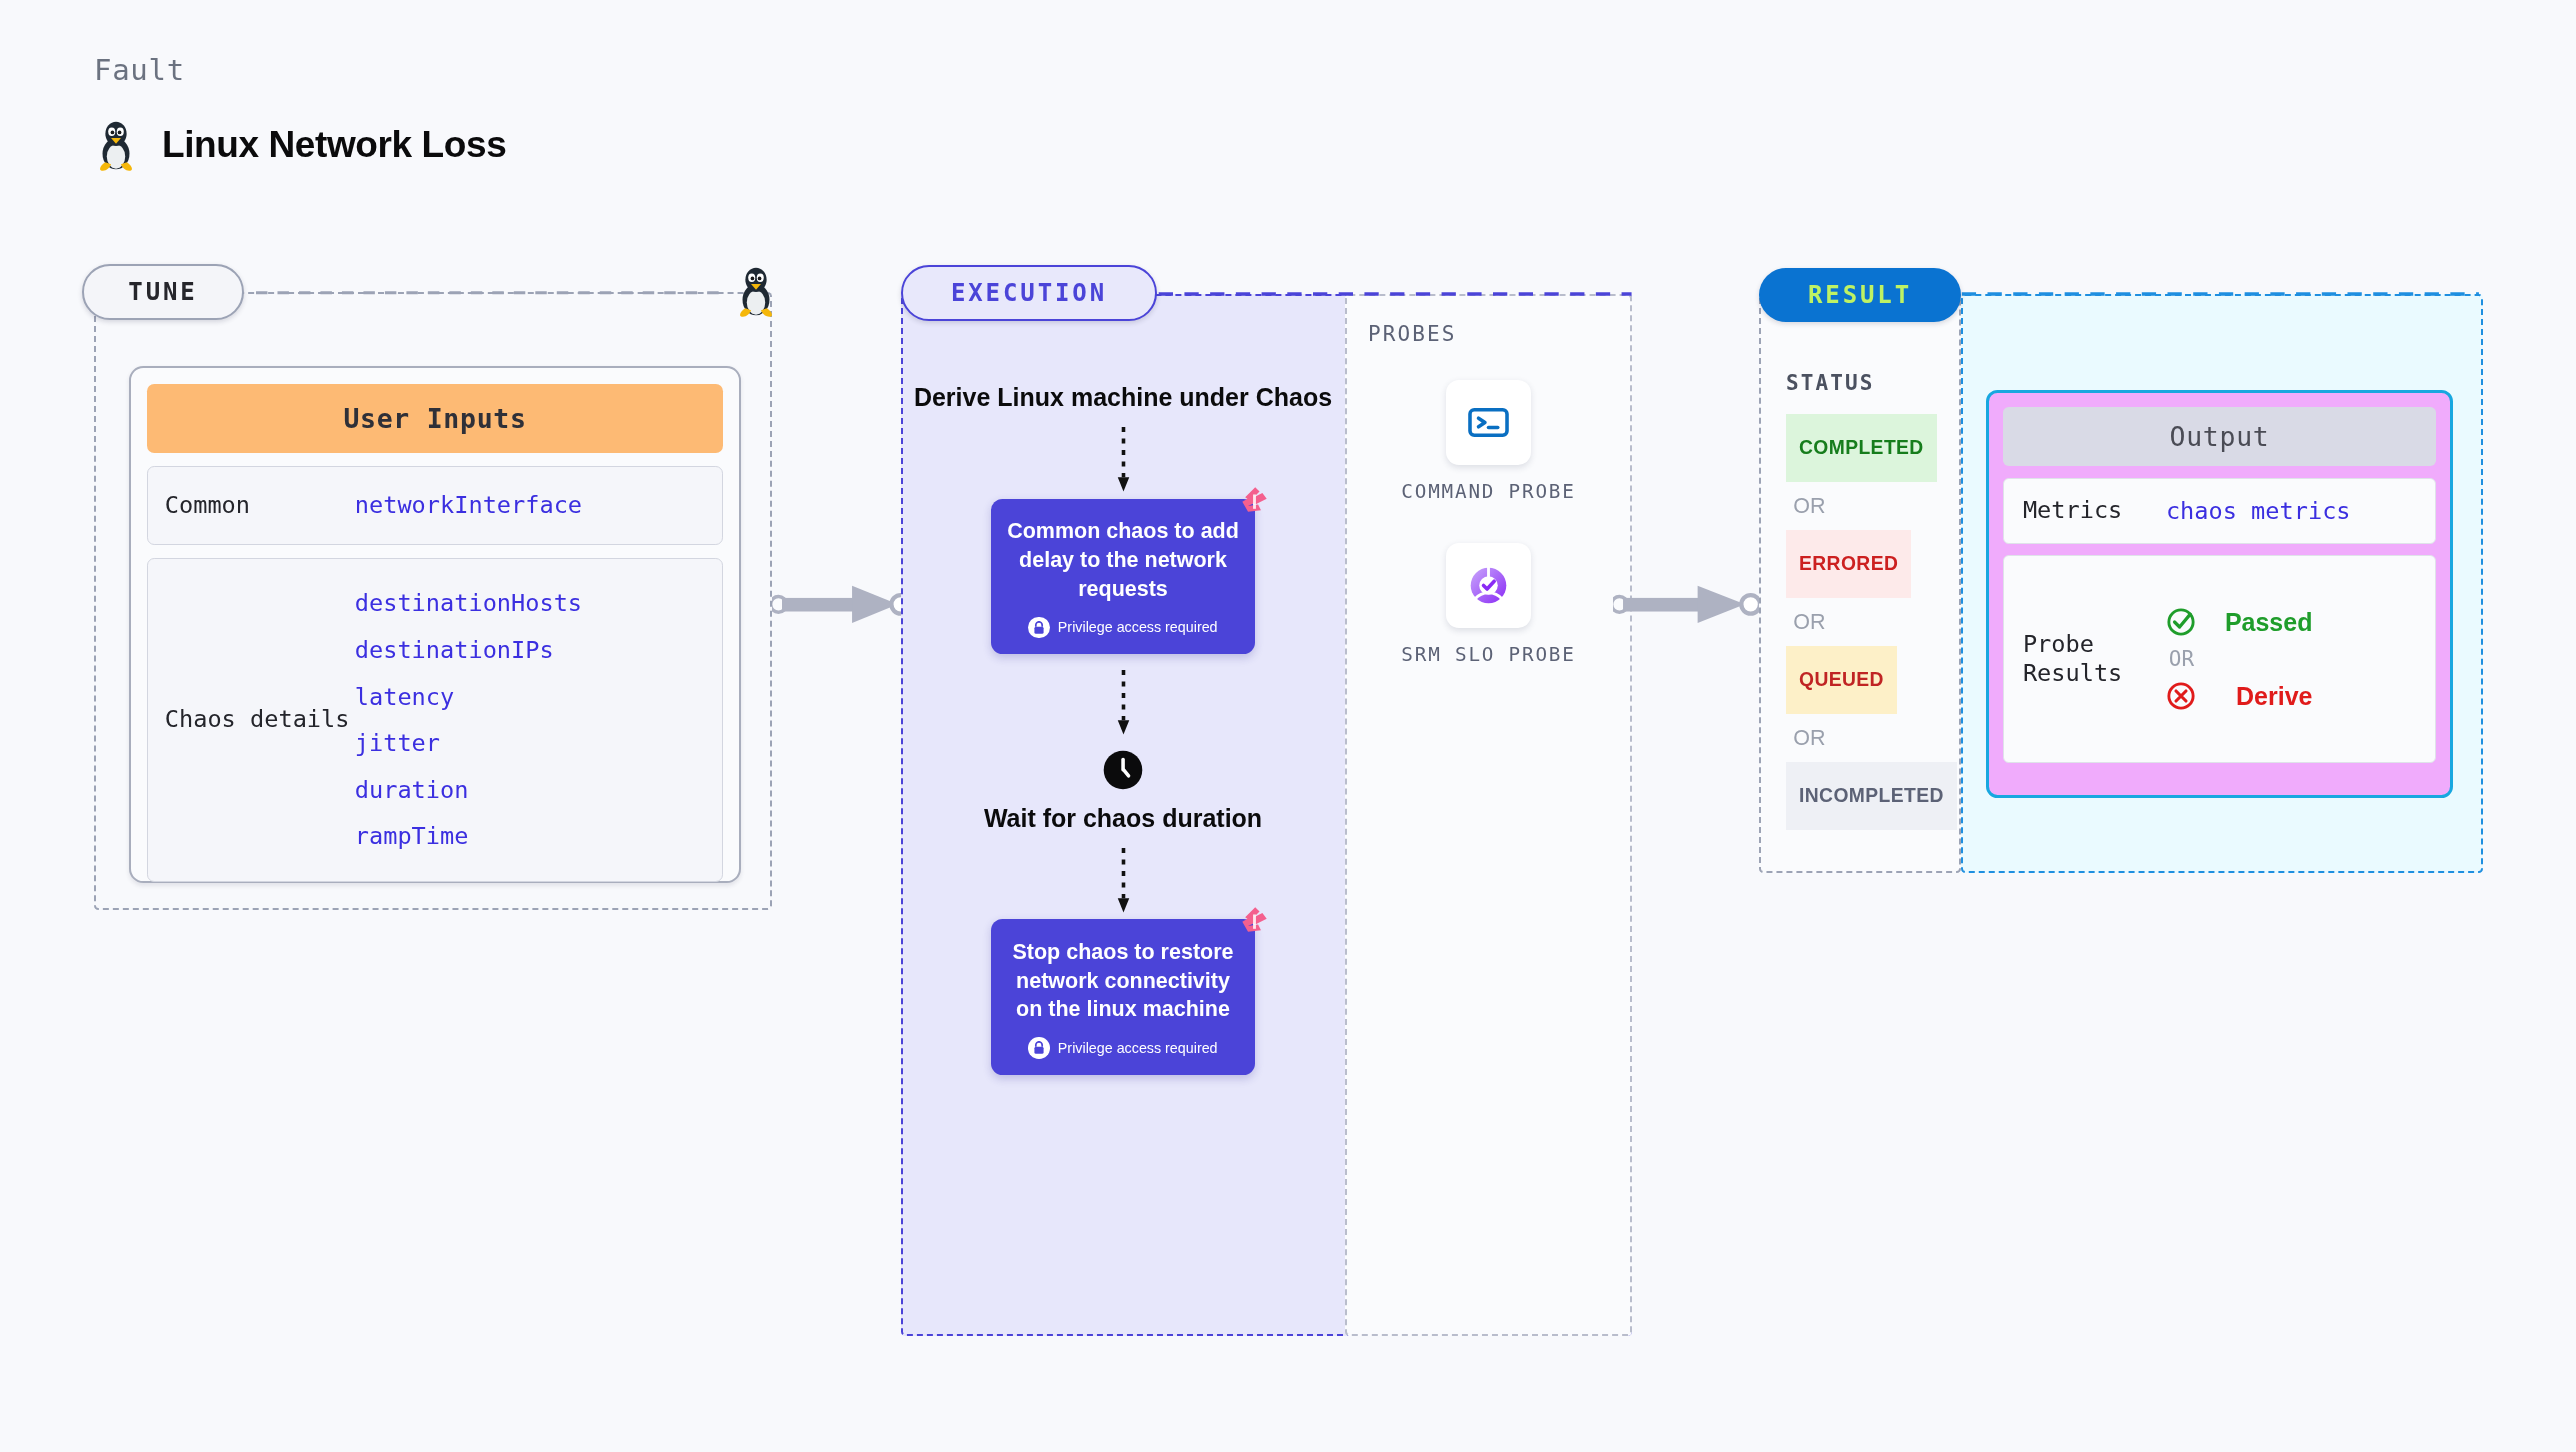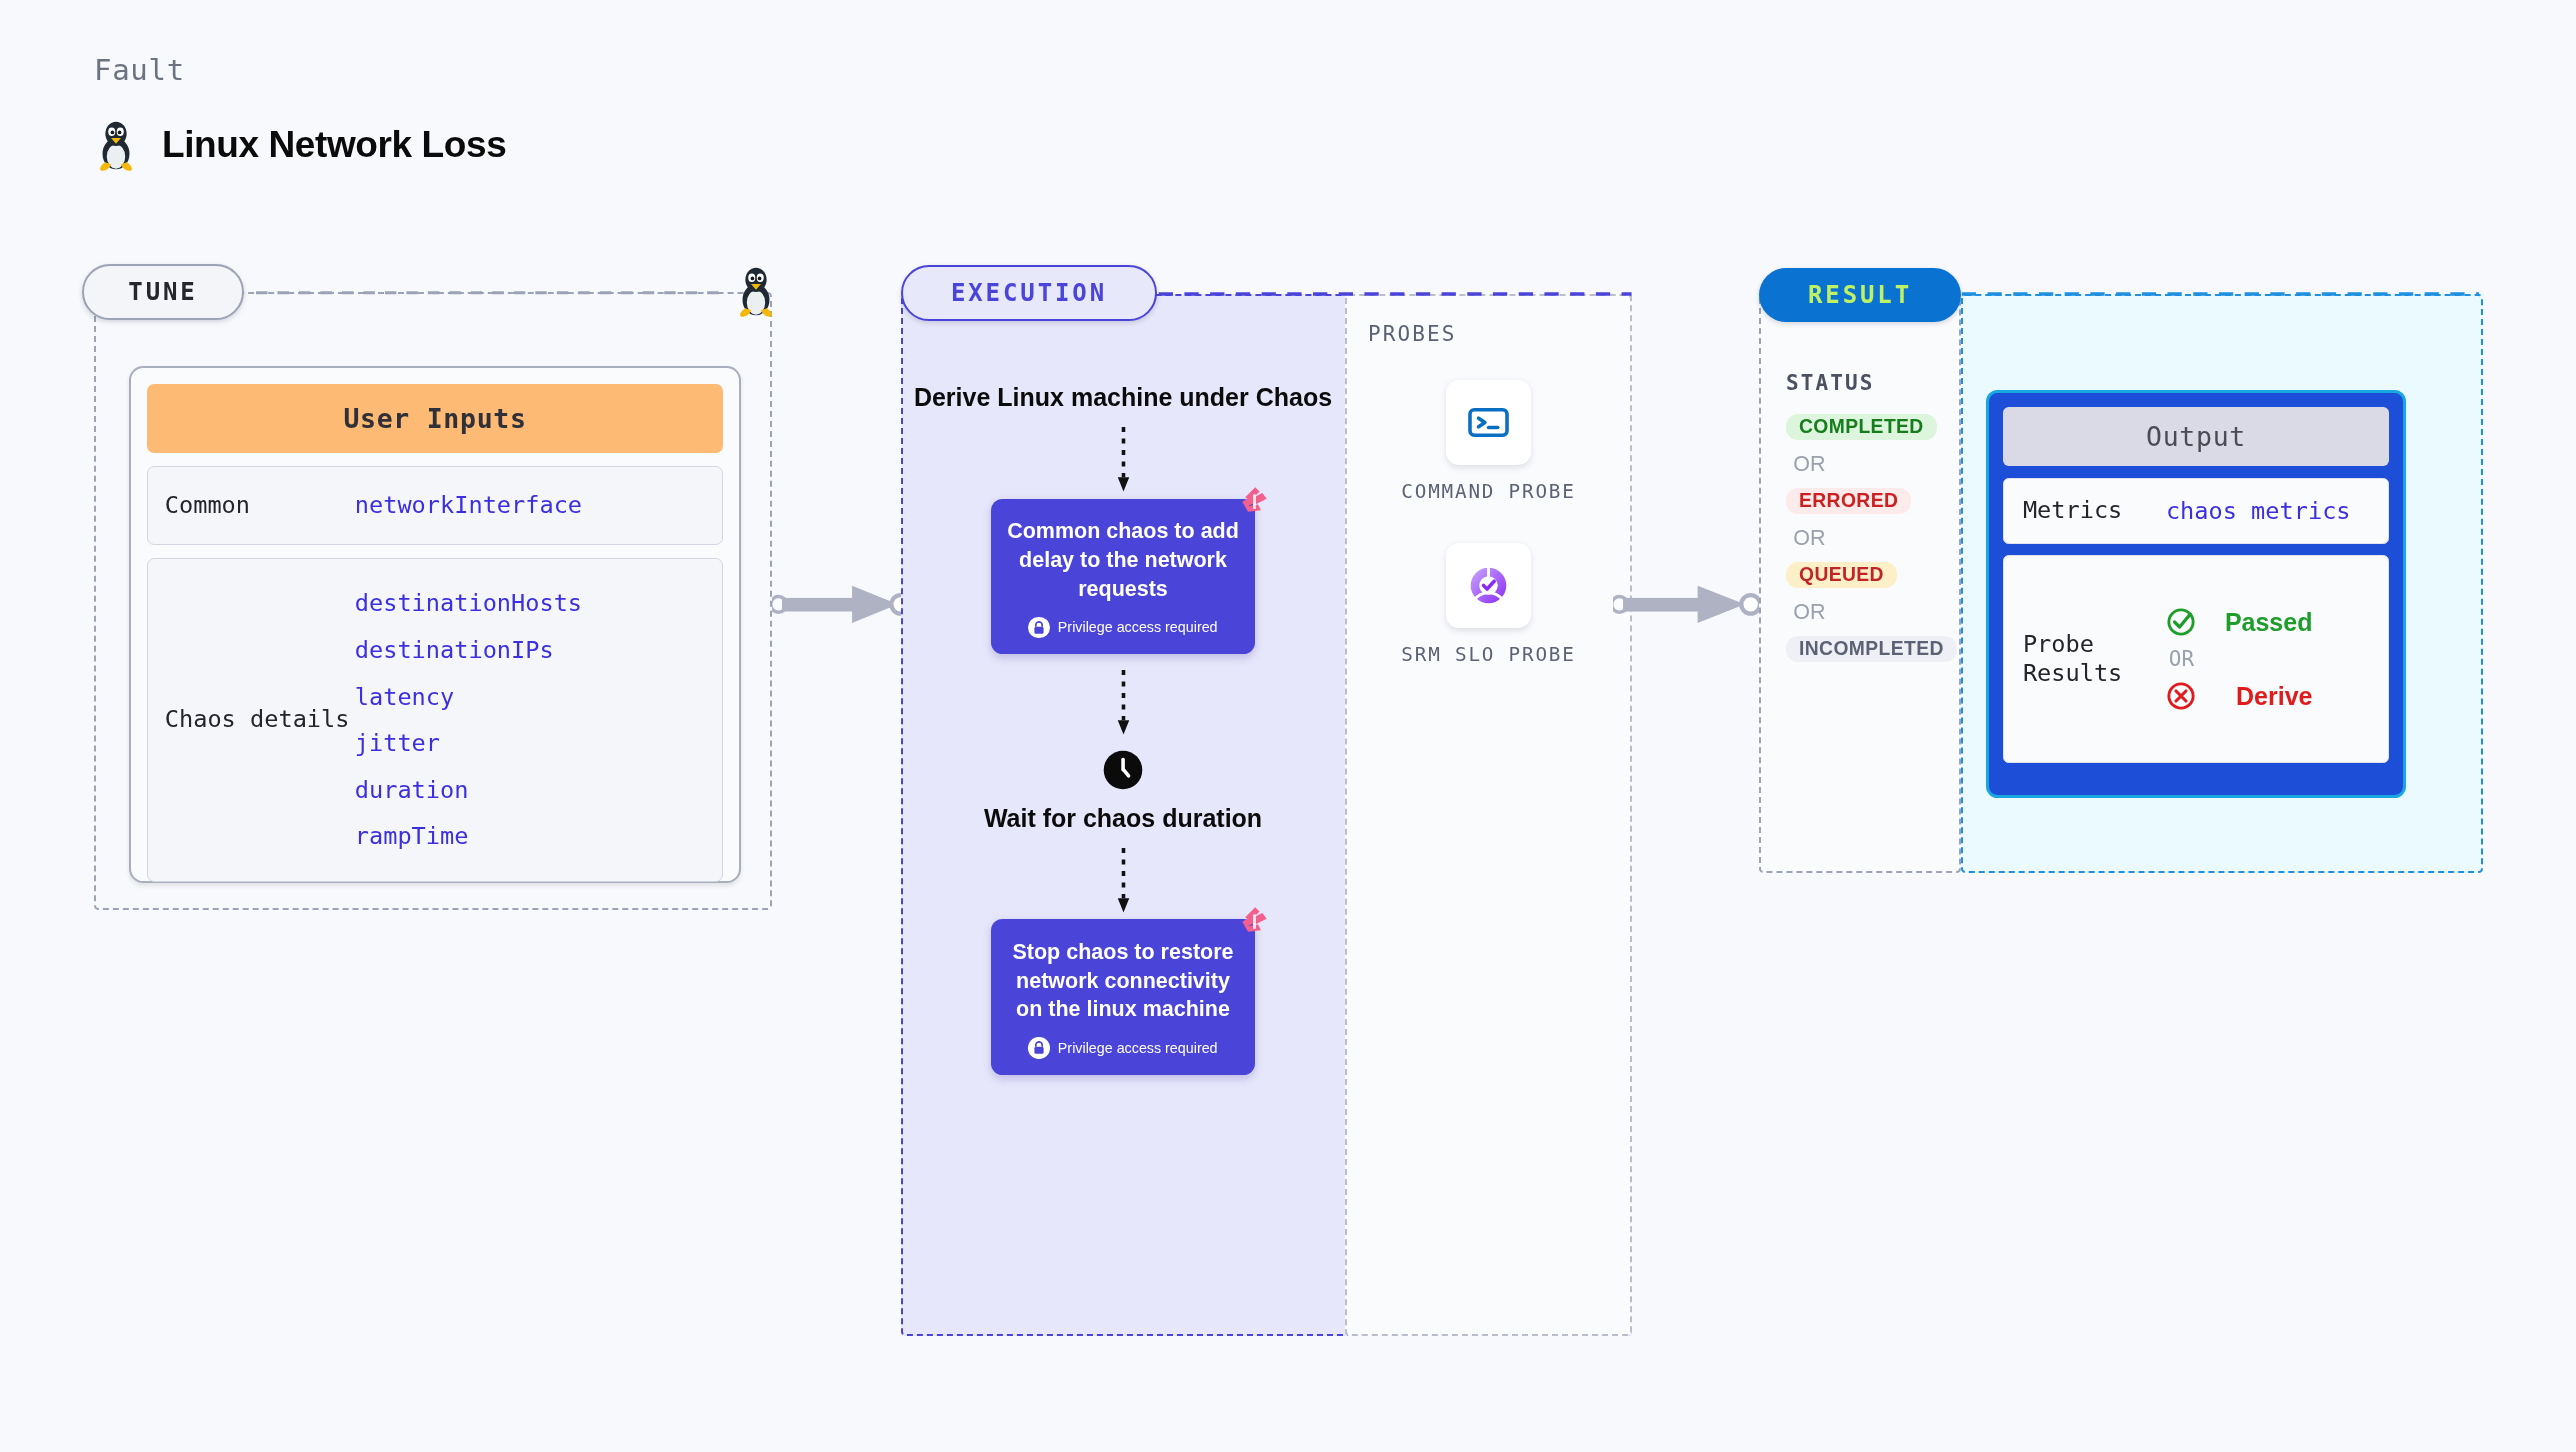--- a/index.html
+++ b/index.html
@@ -147,29 +147,29 @@
   .status-label {
     position: absolute; left: 1786px; top: 371px;
     font-family: "DejaVu Sans Mono", monospace; font-size: 21px;
     color: #4b5160; letter-spacing: 2.1px; font-weight: 700;
   }
   .status-stack {
     position: absolute; left: 1786px; top: 414px;
     display: flex; flex-direction: column; align-items: flex-start; gap: 11.5px;
   }
   .badge {
-    display: inline-block; padding: 2px 13px; border-radius: 12px;
+    display: inline-block; padding: 23px 13px; border-radius: 0;
     font-size: 19.3px; font-weight: 700; letter-spacing: 0.4px;
   }
   .or { font-size: 21.5px; color: #9aa0ad; padding-left: 7.2px; }
 
   
   .output-card {
-    position: absolute; left: 1986px; top: 390px; width: 420px; height: 408px;
-    background: #1d4ed8; border: 3.6px solid #18a7e0; border-radius: 11.5px; padding: 14.3px;
+    position: absolute; left: 1986px; top: 390px; width: 467px; height: 408px;
+    background: #f0abfc; border: 3.6px solid #18a7e0; border-radius: 11.5px; padding: 14.3px;
   }
   .output-head {
     height: 59px; background: #d9dae6; border-radius: 5.7px;
     display: flex; align-items: center; justify-content: center;
     font-family: "DejaVu Sans Mono", monospace; font-size: 26.5px; color: #4a4b55; letter-spacing: 0.7px;
   }
   .out-row {
     margin-top: 11.5px; background: #fafbfd; border: 1.4px solid #dfe2ea; border-radius: 5.7px;
     display: flex; align-items: center; padding: 0 18.6px;
   }

